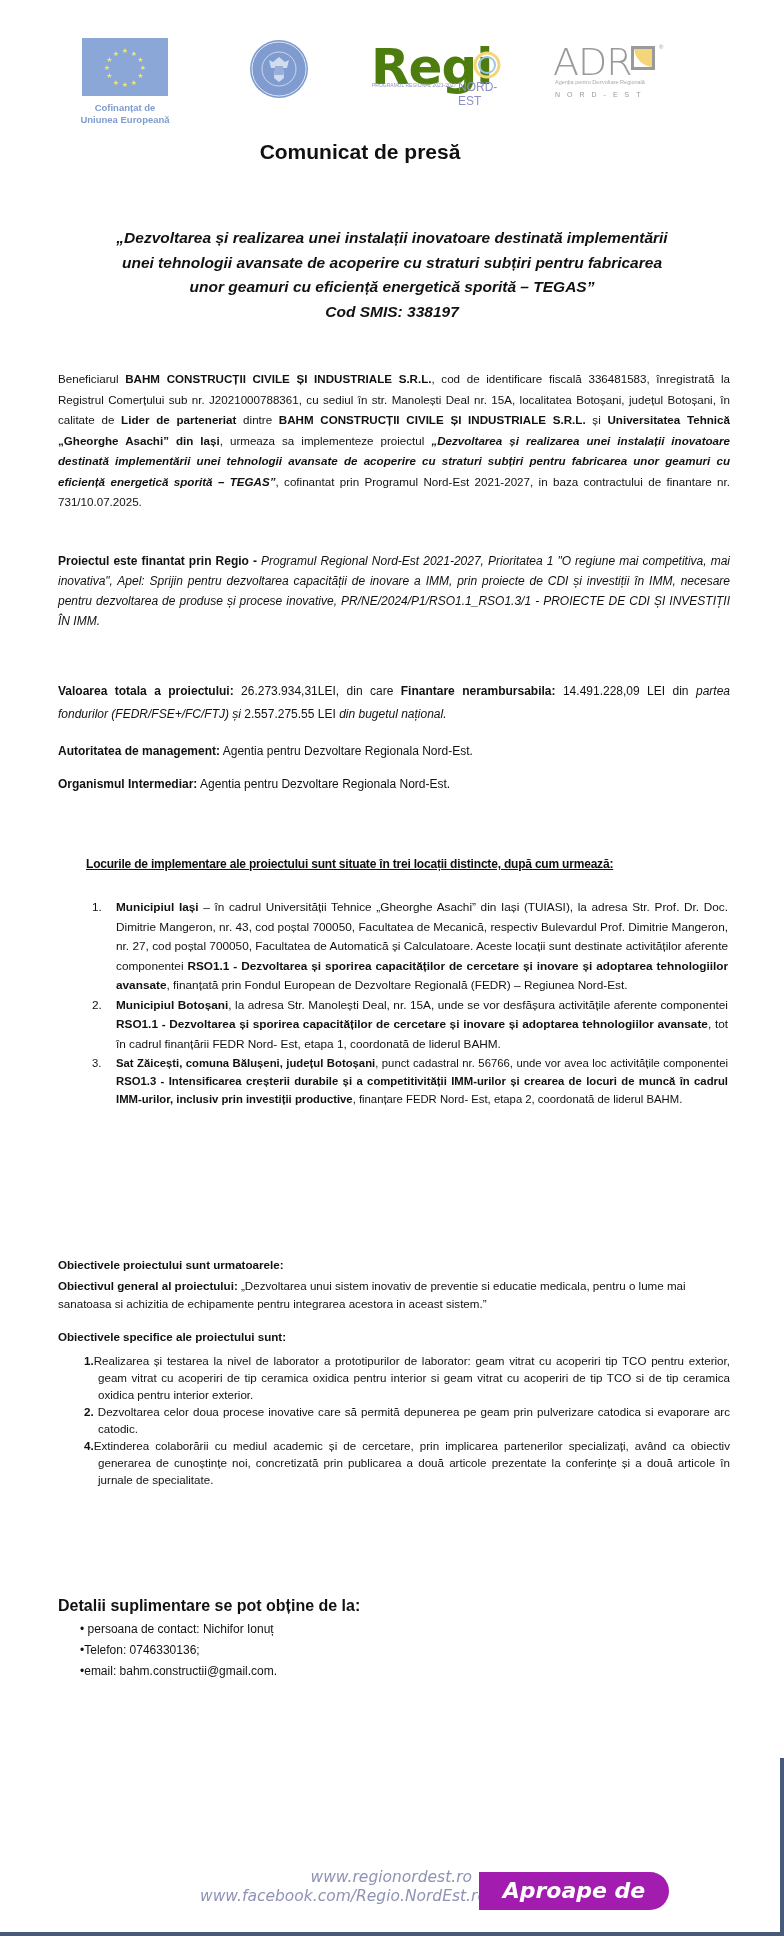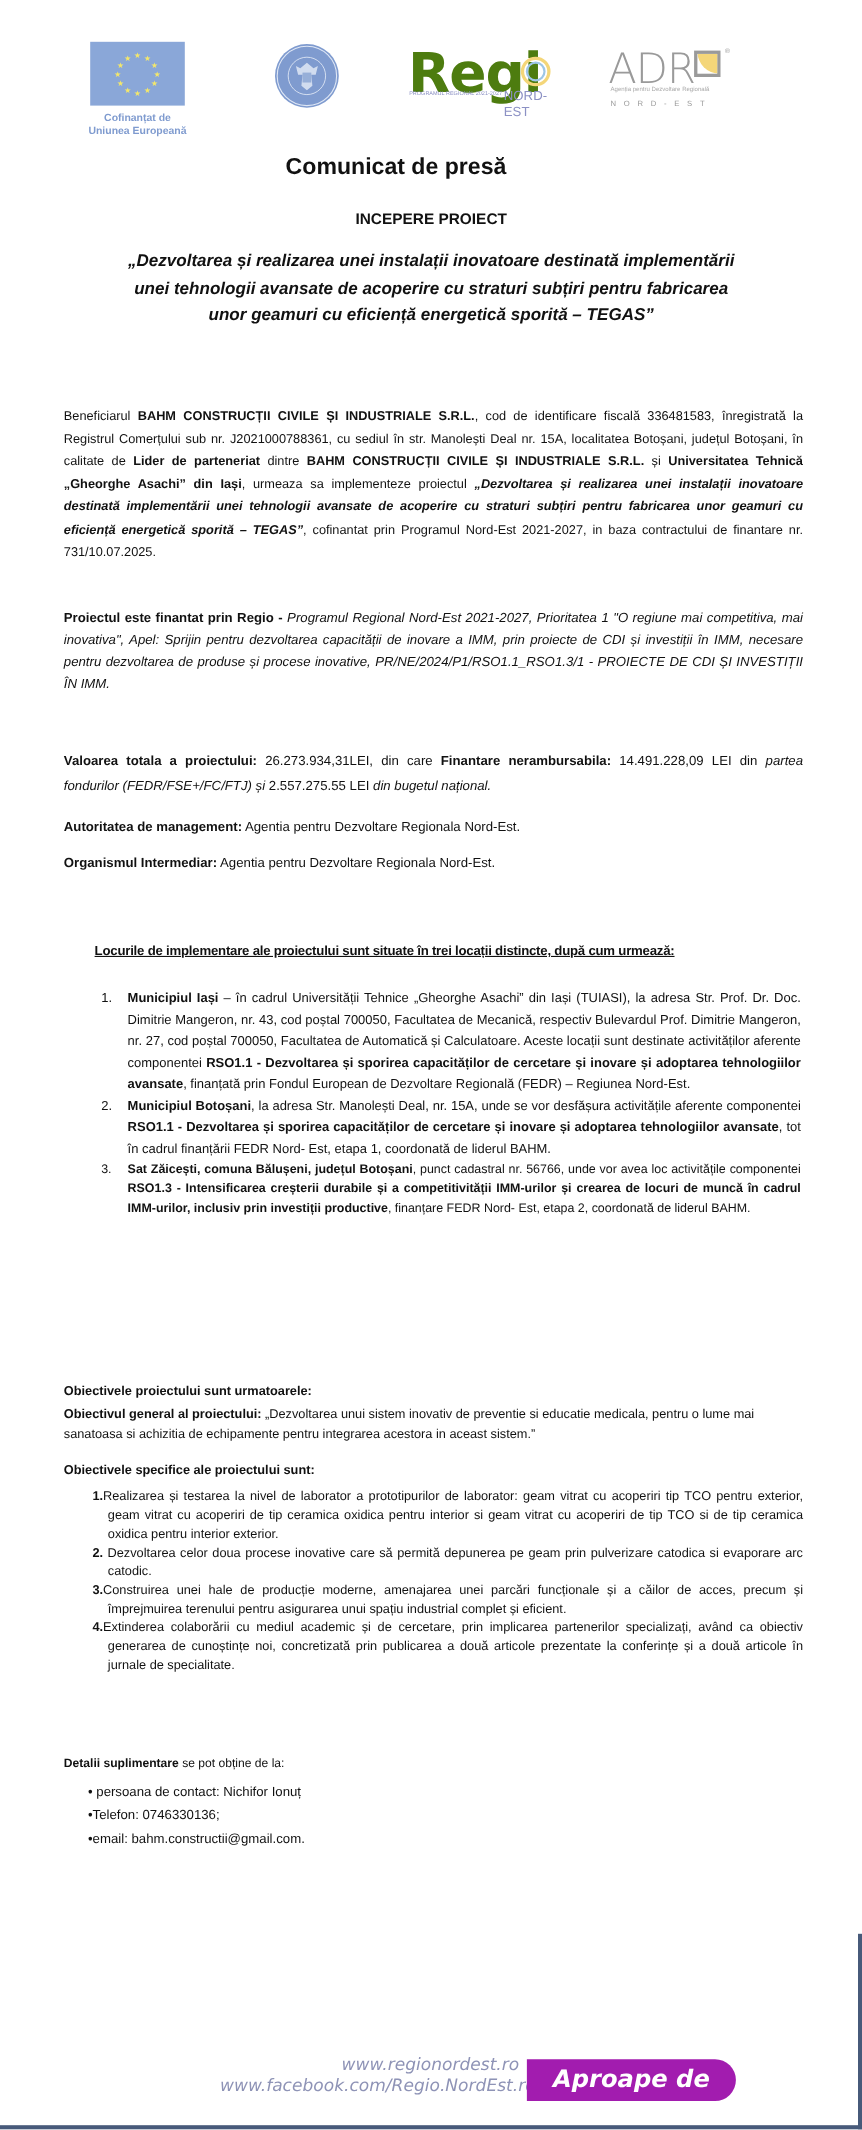--- a/index.html
+++ b/index.html
@@ -49,21 +49,21 @@
     .loc-list li.l3 { margin-top: 0; font-size: 11.3px; line-height: 18px; }
 
     .obj-head { position: absolute; top: 1258px; left: 58px; font-size: 11.6px; font-weight: bold; }
     .obj-gen { position: absolute; top: 1277px; left: 58px; width: 672px; font-size: 11.6px; line-height: 18px; }
     .obj-spec-head { position: absolute; top: 1330px; left: 58px; font-size: 11.6px; font-weight: bold; }
     .obj-list { position: absolute; top: 1352px; left: 84px; width: 646px; margin: 0; padding: 0; list-style: none; font-size: 11.6px; line-height: 17px; text-align: justify; }
     .obj-list li { position: relative; padding-left: 14px; text-indent: -14px; }
     .obj-list li .txt { }
     .obj-list li .num { font-weight: bold; }
 
-    .contact-head { position: absolute; top: 1597px; left: 58px; font-size: 11px; }
+    .contact-head { position: absolute; top: 1597px; left: 58px; font-size: 16px; font-weight: bold; }
     .contact-list { position: absolute; top: 1619px; left: 80px; margin: 0; padding: 0; list-style: none; font-size: 12px; line-height: 21px; }
 
     
     .footer-links { position: absolute; top: 1868px; left: 200px; width: 272px; text-align: right; font-size: 15.5px; font-style: italic; color: #8e93b6; line-height: 19px; font-family: "DejaVu Sans", sans-serif; font-weight: 300; }
     .footer-links div { white-space: nowrap; }
     .tagline { position: absolute; top: 1872px; left: 479px; width: 190px; height: 38px; background: #a21caf; border-radius: 0 20px 20px 0; color: #fff; font-size: 22px; font-weight: bold; font-style: italic; text-align: center; line-height: 38px; font-family: "DejaVu Sans", sans-serif; }
 
     .right-edge { position: absolute; right: 0; top: 1758px; width: 4px; height: 178px; background: #475a7a; }
     .bottom-edge { position: absolute; left: 0; bottom: 0; width: 784px; height: 4px; background: #475a7a; }
   </style>
@@ -121,25 +121,25 @@
       <div class="adr-box">
           <i></i>
         </div>
       <div class="adr-reg">®</div>
       <div class="adr-sub">Agenția pentru Dezvoltare Regională</div>
       <div class="adr-ne">NORD-EST</div>
     </div>
   </div>
 
   <div class="title">Comunicat de presă</div>
-  <div class="subtitle">INCEPERE PROIECT</div>
   <div class="projtitle">
     <div>„Dezvoltarea  și realizarea unei instalații inovatoare destinată implementării</div>
     <div>unei tehnologii avansate de acoperire cu straturi subțiri pentru fabricarea</div>
     <div>unor geamuri cu eficiență energetică sporită – TEGAS”</div>
+    <div>Cod SMIS: 338197</div>
   </div>
 
   <div class="p p1"><span>Beneficiarul </span><b>BAHM CONSTRUCȚII CIVILE ȘI INDUSTRIALE S.R.L.</b><span>, cod de identificare fiscală 336481583, înregistrată la Registrul Comerțului sub nr. J2021000788361, cu sediul în str. Manolești Deal  nr. 15A, localitatea Botoșani, județul Botoșani, în calitate de </span><b>Lider de parteneriat</b><span> dintre </span><b>BAHM CONSTRUCȚII CIVILE ȘI INDUSTRIALE S.R.L.</b><span> și </span><b>Universitatea Tehnică „Gheorghe Asachi” din Iași</b><span>, urmeaza sa implementeze proiectul </span><b><i>„Dezvoltarea și realizarea unei instalații inovatoare destinată implementării unei tehnologii avansate de acoperire cu straturi subțiri pentru fabricarea unor geamuri cu eficiență energetică sporită – TEGAS”</i></b><span>, cofinantat prin Programul Nord-Est 2021-2027, in baza contractului de finantare nr. 731/10.07.2025.</span></div>
 
   <div class="p p2"><b>Proiectul este finantat prin Regio - </b><i> Programul Regional Nord-Est 2021-2027, Prioritatea 1 "O regiune mai competitiva, mai inovativa", Apel:  Sprijin pentru dezvoltarea capacității de inovare a IMM, prin proiecte de CDI și investiții în IMM, necesare pentru dezvoltarea de produse și procese inovative, PR/NE/2024/P1/RSO1.1_RSO1.3/1 - PROIECTE DE CDI ȘI INVESTIȚII ÎN IMM.</i></div>
 
   <div class="p p3"><b>Valoarea totala a proiectului:</b><span> 26.273.934,31LEI, din care </span><b>Finantare nerambursabila:</b><span> 14.491.228,09 LEI din </span><i>partea fondurilor (FEDR/FSE+/FC/FTJ) și</i><span>  2.557.275.55  LEI </span><i>din bugetul național.</i></div>
 
   <div class="p p4"><b>Autoritatea de management:</b><span> Agentia pentru Dezvoltare Regionala Nord-Est.</span></div>
   <div class="p p5"><b>Organismul Intermediar:</b><span> Agentia pentru Dezvoltare Regionala Nord-Est.</span></div>
@@ -150,21 +150,20 @@
     <li class="l2"><span class="num">2.</span><b>Municipiul Botoșani</b><span>, la adresa Str. Manolești Deal, nr. 15A, unde se vor desfășura activitățile aferente componentei </span><b>RSO1.1 - Dezvoltarea și sporirea capacităților de cercetare și inovare și adoptarea tehnologiilor avansate</b><span>, tot în cadrul finanțării FEDR Nord- Est, etapa 1, coordonată de liderul BAHM.</span></li>
     <li class="l3"><span class="num">3.</span><b>Sat Zăicești, comuna Bălușeni, județul Botoșani</b><span>, punct cadastral nr. 56766, unde vor avea loc activitățile componentei </span><b>RSO1.3 - Intensificarea creșterii durabile și a competitivității IMM-urilor și crearea de locuri de muncă în cadrul IMM-urilor, inclusiv prin investiții productive</b><span>, finanțare FEDR Nord- Est, etapa 2, coordonată de liderul BAHM.</span></li>
   </ol>
 
   <div class="obj-head">Obiectivele proiectului sunt urmatoarele:</div>
   <div class="obj-gen"><b>Obiectivul general al proiectului:</b><span> „Dezvoltarea unui sistem inovativ de preventie si educatie medicala, pentru o lume mai sanatoasa si achizitia de echipamente pentru integrarea acestora in aceast sistem.”</span></div>
   <div class="obj-spec-head">Obiectivele specifice ale proiectului sunt:</div>
   <ol class="obj-list">
     <li><span class="num">1.</span><span class="txt">Realizarea și testarea la nivel de laborator a prototipurilor de laborator: geam vitrat cu acoperiri tip TCO pentru exterior, geam vitrat cu acoperiri de tip ceramica oxidica pentru interior si geam vitrat cu acoperiri de tip TCO si de tip ceramica oxidica pentru interior exterior.</span></li>
     <li><span class="num">2.</span><span class="txt"> Dezvoltarea celor doua procese inovative care să permită depunerea pe geam prin pulverizare catodica si evaporare arc catodic.</span></li>
-    <li><span class="num">3.</span><span class="txt">Construirea unei hale de producție moderne, amenajarea unei parcări funcționale și a căilor de acces, precum și împrejmuirea terenului pentru asigurarea unui spațiu industrial complet și eficient.</span></li>
     <li><span class="num">4.</span><span class="txt">Extinderea colaborării cu mediul academic și de cercetare, prin implicarea partenerilor specializați, având ca obiectiv generarea de cunoștințe noi, concretizată prin publicarea a două articole prezentate la conferințe și a două articole în jurnale de specialitate.</span></li>
   </ol>
 
   <div class="contact-head"><b>Detalii suplimentare</b><span> se pot obține de la:</span></div>
   <ul class="contact-list">
     <li>• persoana de contact: Nichifor Ionuț</li>
     <li>•Telefon: 0746330136;</li>
     <li>•email: bahm.constructii@gmail.com.</li>
   </ul>
 

